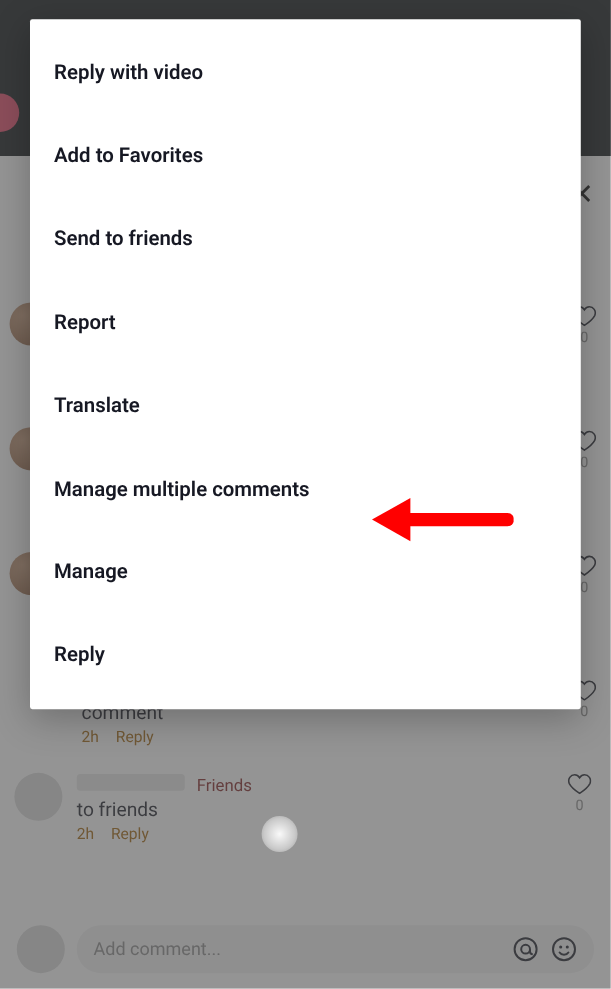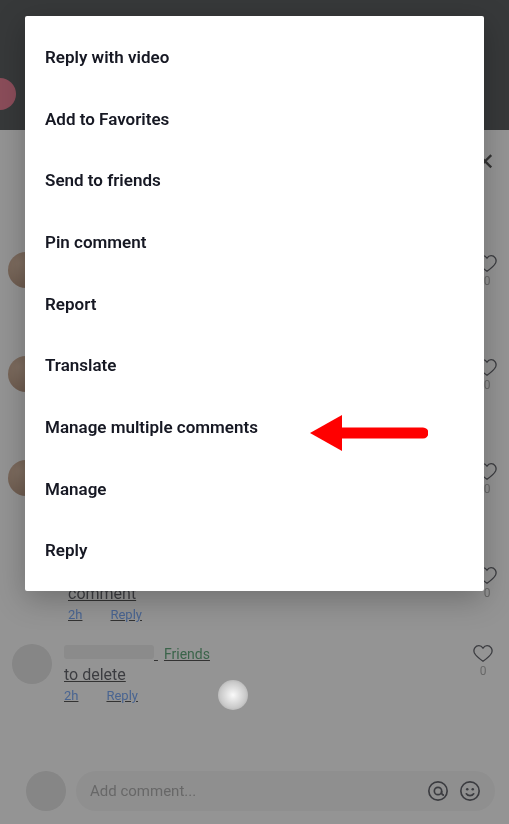--- a/index.html
+++ b/index.html
@@ -66,21 +66,20 @@
       left: 0; right: 0;
       top: 578px;
       padding: 0 12px;
     }
     .comment-row {
       display: flex;
       align-items: flex-start;
       gap: 12px;
       padding: 4px 0;
       position: relative;
-      text-decoration: underline;
     }
     .comment-row.thread-reply { padding-left: 56px; }
     .avatar {
       width: 40px;
       height: 40px;
       border-radius: 50%;
       background: #d9d9d9;
       flex-shrink: 0;
     }
     .comment-body { flex: 1; }
@@ -89,47 +88,47 @@
       color: #8a8a8a;
       display: inline-block;
       background: #b7b7b7;
       border-radius: 3px;
       opacity: .35;
       height: 14px;
       width: 90px;
     }
     .plain-username {
       font-size: 14px;
-      color: #15803d;
+      color: #7f1d1d;
     }
     .comment-text {
       font-size: 16px;
       color: #161823;
       margin-top: 2px;
     }
     .comment-meta {
       font-size: 13px;
-      color: #3b82f6;
+      color: #a16207;
       margin-top: 4px;
       display: flex;
-      gap: 28px;
+      gap: 14px;
     }
     .row-heart {
       position: absolute;
       right: 4px;
       top: 4px;
       display: flex;
       flex-direction: column;
       align-items: center;
       gap: 2px;
     }
     
     .input-bar {
       position: absolute;
-      left: 12px; right: 0; bottom: 0;
+      left: 0; right: 0; bottom: 0;
       height: 66px;
       display: flex;
       align-items: center;
       gap: 10px;
       padding: 0 14px;
       background: #fff;
     }
     .input-avatar {
       width: 40px; height: 40px; border-radius: 50%;
       background: #d9d9d9;
@@ -244,21 +243,21 @@
     </div>
   </div>
 
   <div class="comment-row" style="margin-top:14px">
     <div class="avatar"></div>
     <div class="comment-body">
       <div>
         <span class="comment-username"></span>
         <span class="plain-username" style="margin-left:6px">Friends</span>
       </div>
-      <div class="comment-text">to delete</div>
+      <div class="comment-text">to friends</div>
       <div class="comment-meta">
         <span>2h</span>
         <span>Reply</span>
       </div>
     </div>
     <div class="row-heart">
       <svg width="20" height="18" viewBox="0 0 24 22">
           <path d="M12 21s-8-5.3-10.5-10C-0.5 6 3 2 7 2c2.5 0 4 1.5 5 3 1-1.5 2.5-3 5-3 4 0 7.5 4 5.5 9C20 15.7 12 21 12 21z" fill="none" stroke="#161823" stroke-width="1.6"></path>
         </svg>
       <span class="heart-count">0</span>
@@ -283,21 +282,20 @@
       </svg>
   </div>
 </div>
 
 <div class="dim"></div>
 
 <div class="popup">
   <div class="popup-item">Reply with video</div>
   <div class="popup-item">Add to Favorites</div>
   <div class="popup-item">Send to friends</div>
-  <div class="popup-item">Pin comment</div>
   <div class="popup-item">Report</div>
   <div class="popup-item">Translate</div>
   <div class="popup-item">Manage multiple comments</div>
   <div class="popup-item">Manage</div>
   <div class="popup-item">Reply</div>
 </div>
 
 <svg class="arrow-annot" width="120" height="44" viewBox="0 0 120 44">
   <line x1="115" y1="22" x2="30" y2="22" stroke="#ff0000" stroke-width="11" stroke-linecap="round"></line>
   <polygon points="2,22 34,4 34,40" fill="#ff0000"></polygon>

